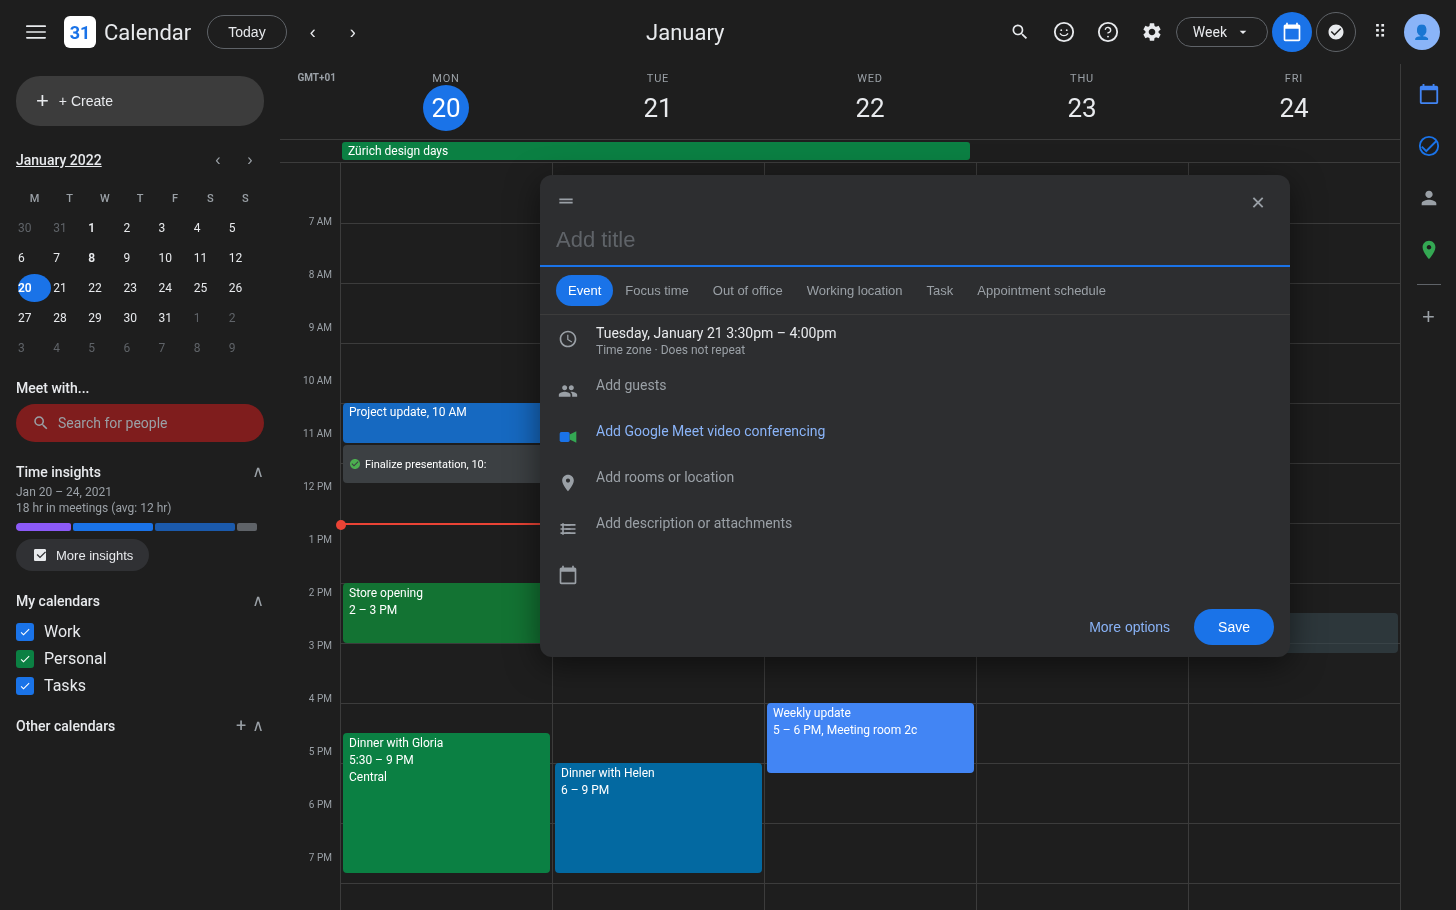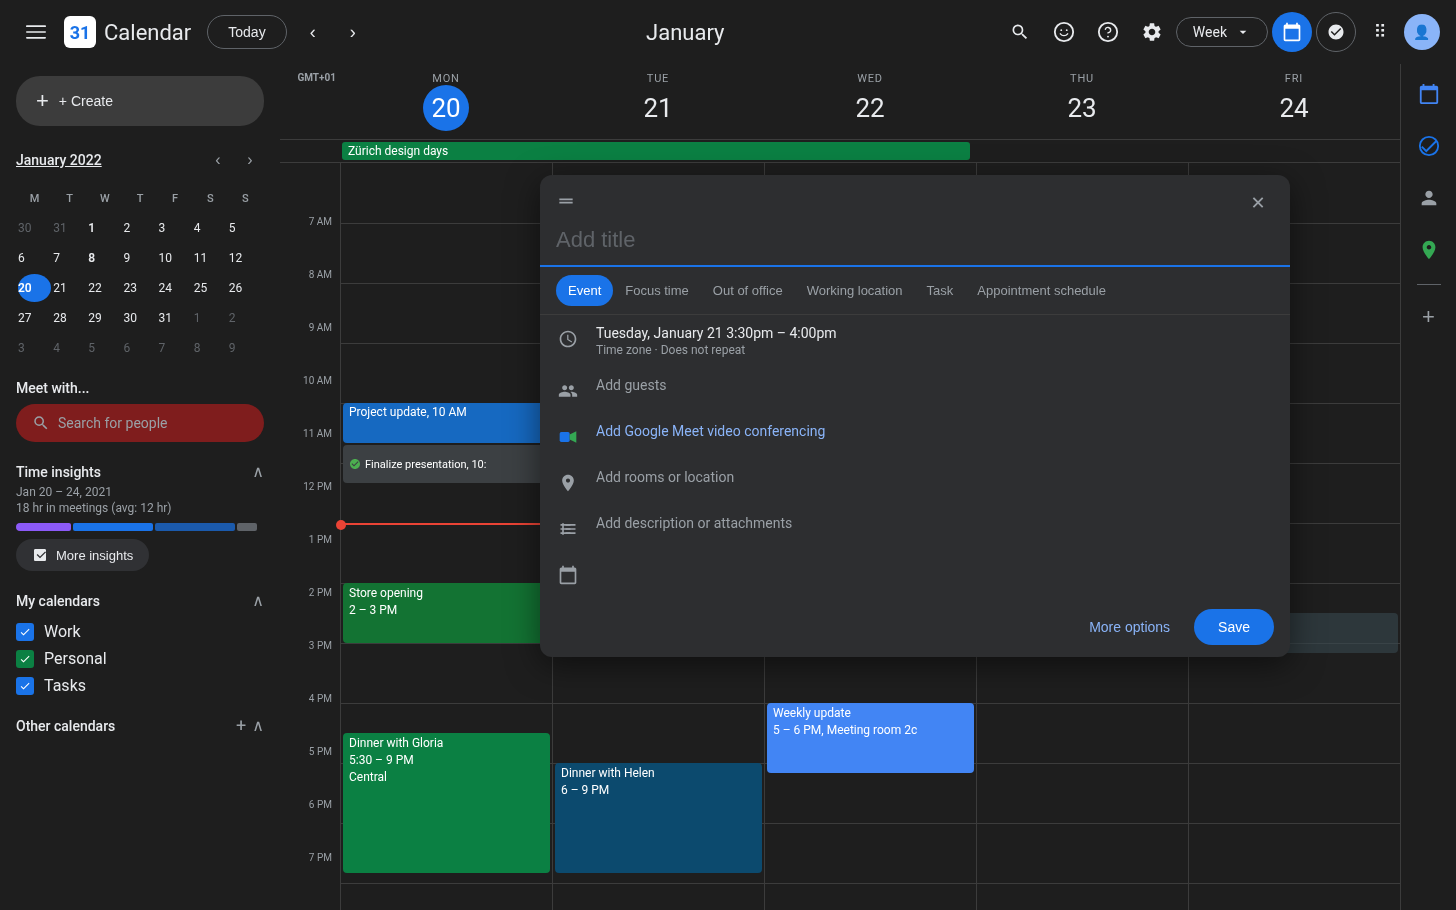--- a/index.html
+++ b/index.html
@@ -436,21 +436,21 @@
             <div class="hour-line" style="top:240px;"></div>
             <div class="hour-line" style="top:300px;"></div>
             <div class="hour-line" style="top:360px;"></div>
             <div class="hour-line" style="top:420px;"></div>
             <div class="hour-line" style="top:480px;"></div>
             <div class="hour-line" style="top:540px;"></div>
             <div class="hour-line" style="top:600px;"></div>
             <div class="hour-line" style="top:660px;"></div>
             <div class="hour-line" style="top:720px;"></div>
 
-          <div class="event-block" style="top:600px;height:110px;background:#0c4a6e;font-size:12px;line-height:1.4;">Dinner with Helen<br>6 – 9 PM</div>
+          <div class="event-block" style="top:600px;height:110px;background:#0369a1;font-size:12px;line-height:1.4;">Dinner with Helen<br>6 – 9 PM</div>
         </div>
 
         <div class="day-col" style="position:relative;">
           <div class="hour-line" style="top:60px;"></div>
             <div class="hour-line" style="top:120px;"></div>
             <div class="hour-line" style="top:180px;"></div>
             <div class="hour-line" style="top:240px;"></div>
             <div class="hour-line" style="top:300px;"></div>
             <div class="hour-line" style="top:360px;"></div>
             <div class="hour-line" style="top:420px;"></div>

